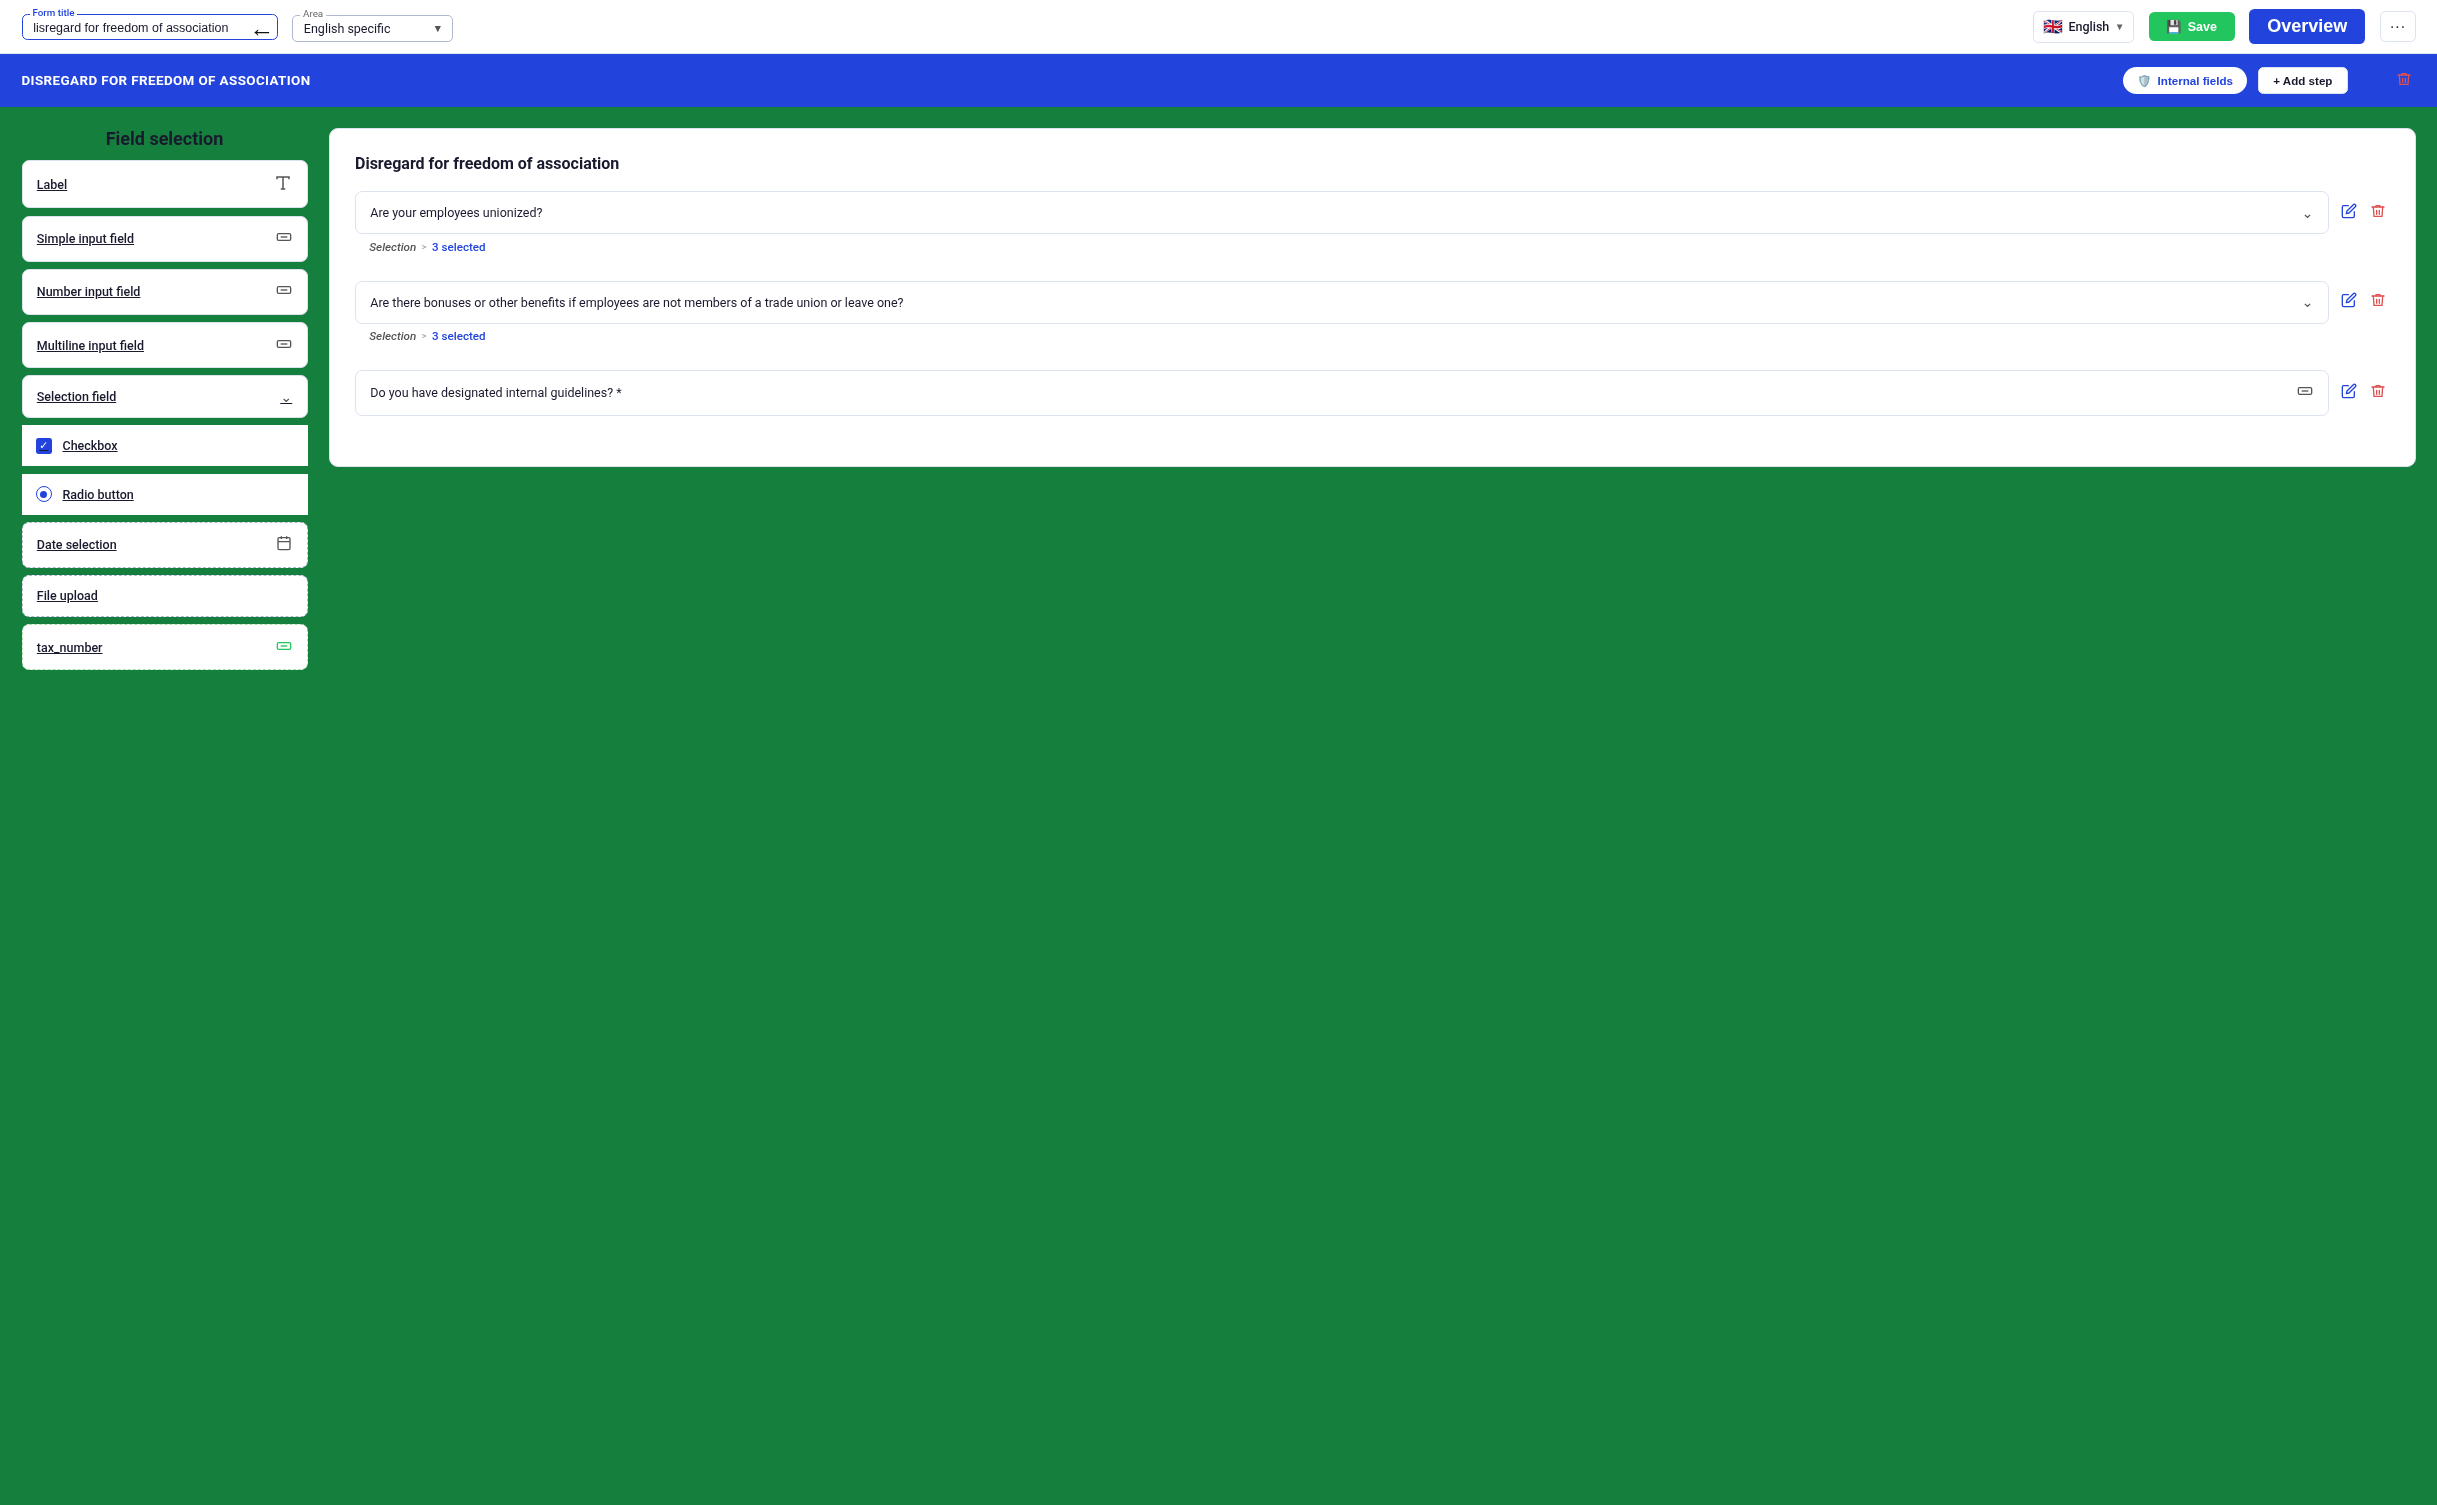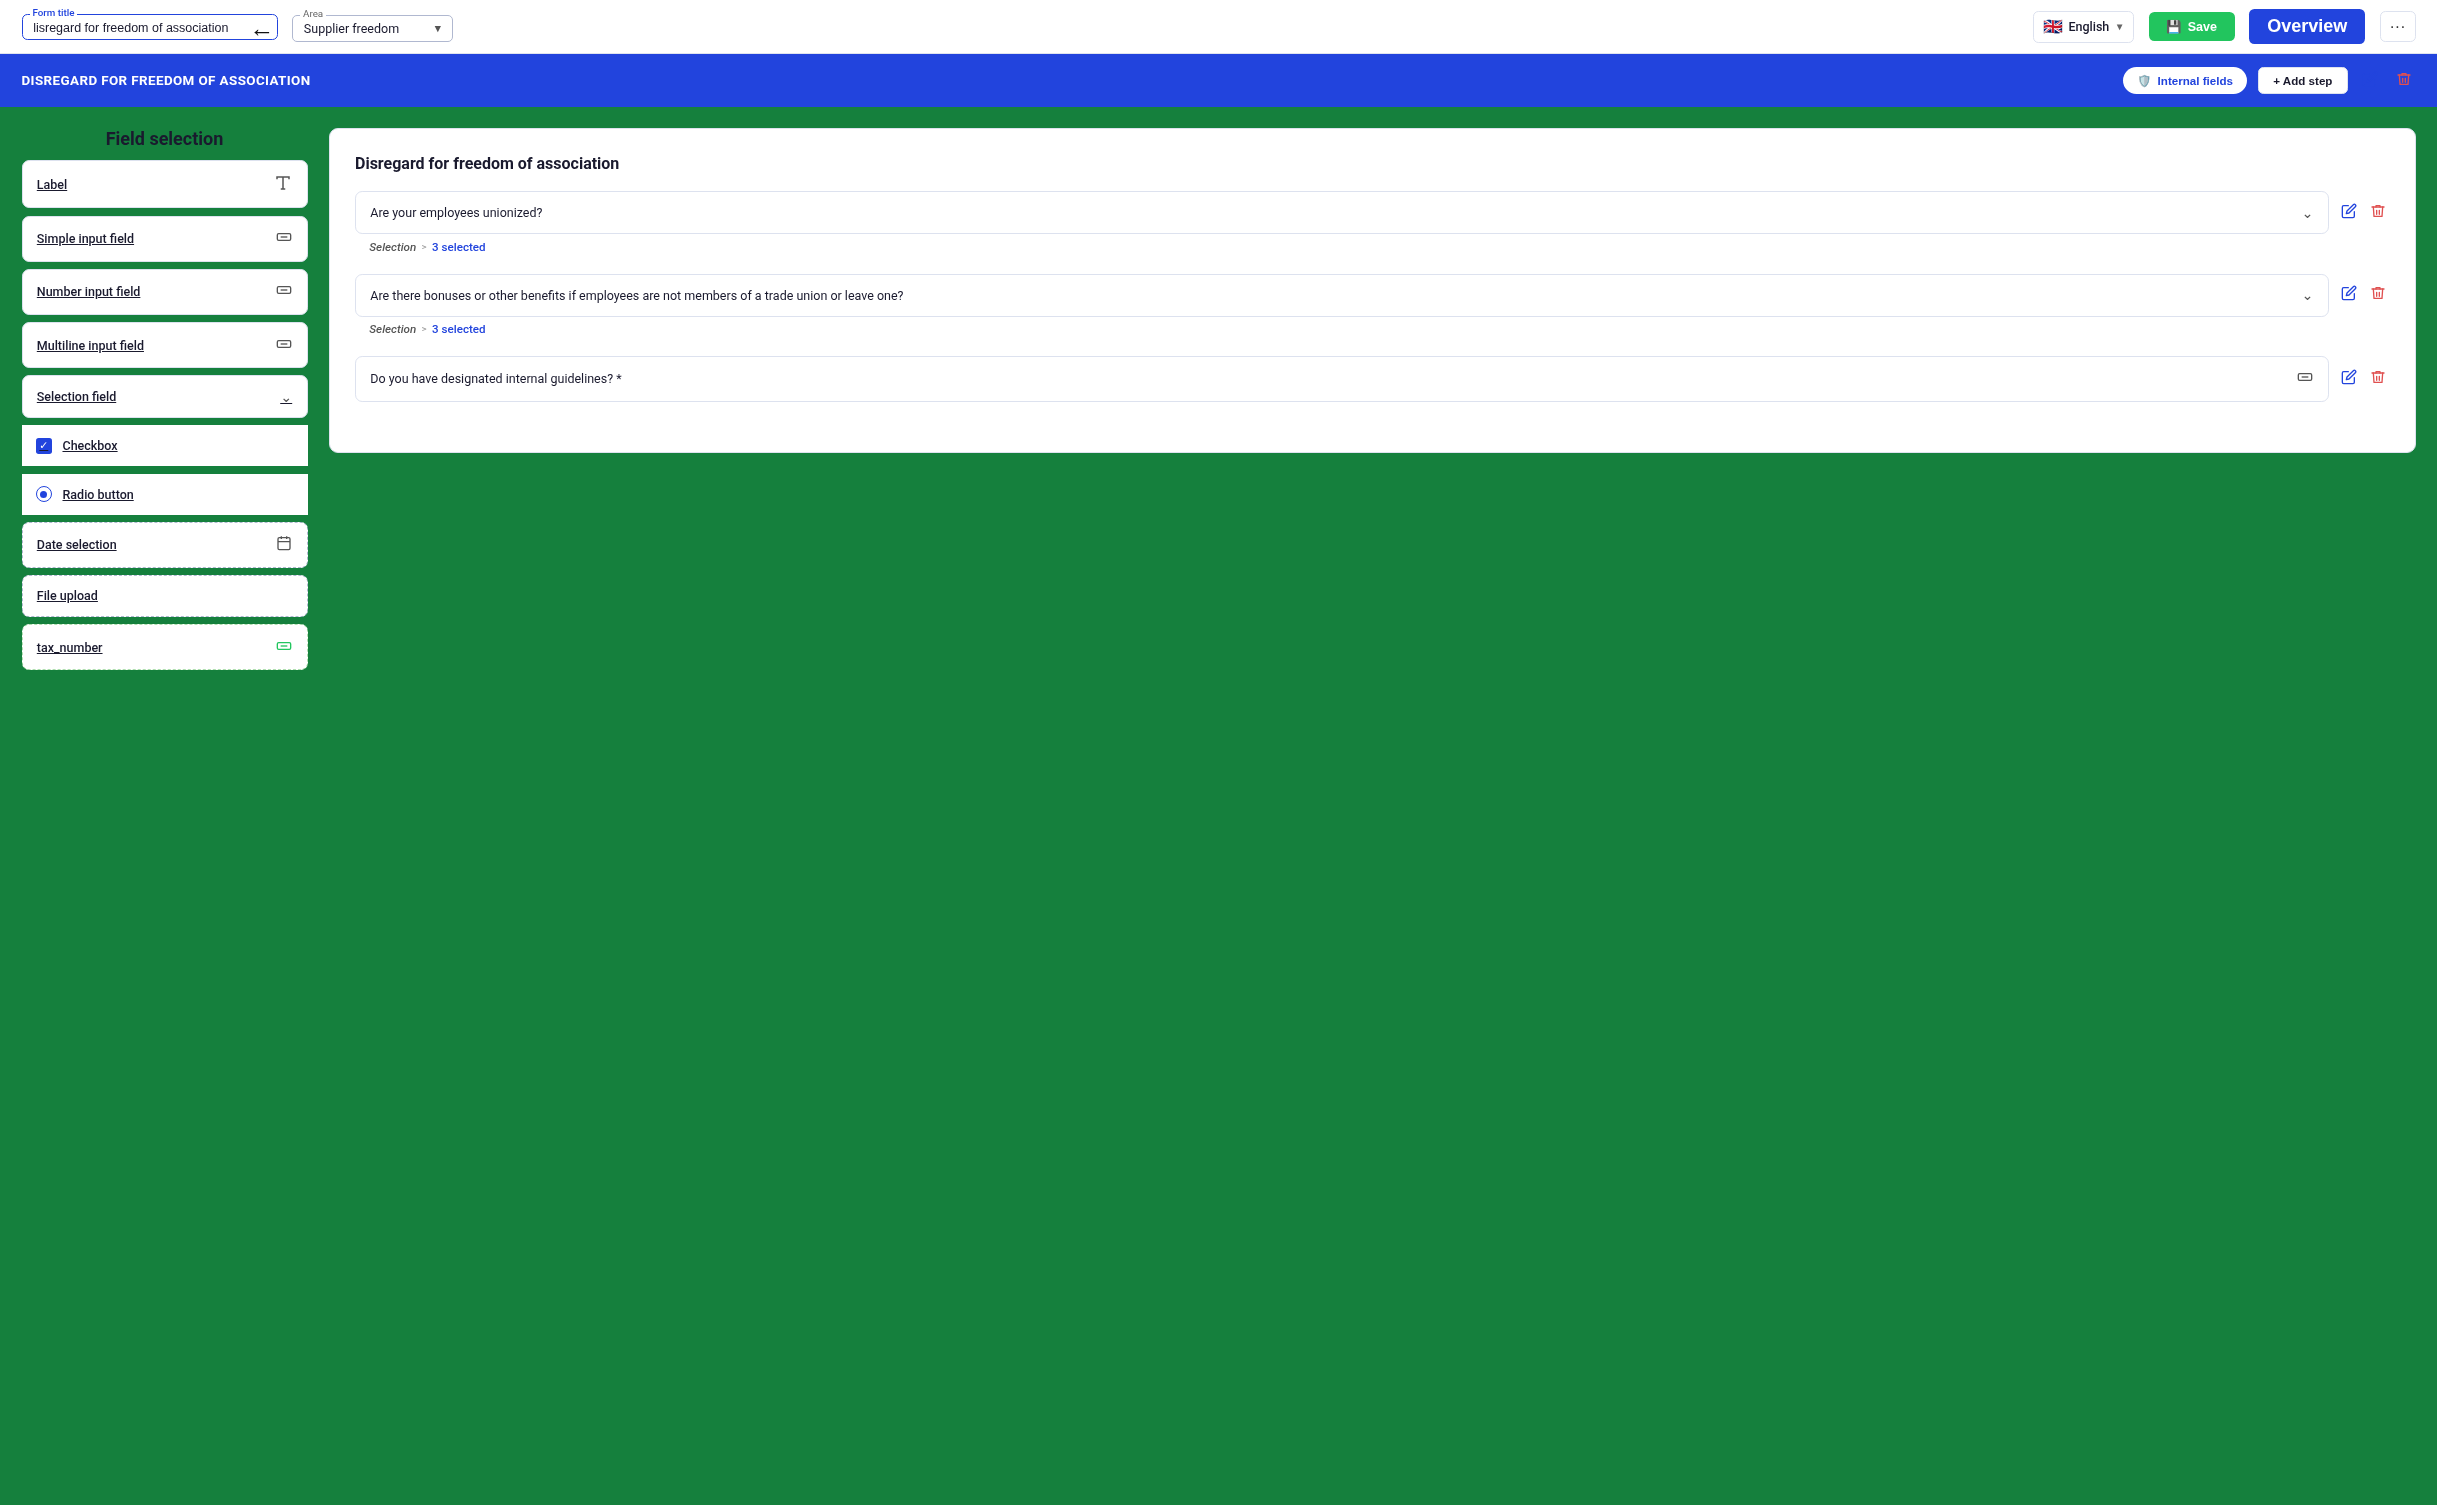--- a/index.html
+++ b/index.html
@@ -286,21 +286,21 @@
     }
     .form-area-title {
       font-size: 16px;
       font-weight: 700;
       color: #1a1a2e;
       margin-bottom: 18px;
     }
     .form-questions {
       display: flex;
       flex-direction: column;
-      gap: 0;
+      gap: 7px;
     }
 
     .question-block {
       margin-bottom: 14.3px;
     }
     .question-row {
       display: flex;
       align-items: center;
       gap: 9px;
     }
@@ -363,21 +363,21 @@
     <div class="form-title-wrapper">
       <span class="form-title-label">Form title</span>
       <input class="form-title-input" type="text" value="lisregard for freedom of association" style="">
     </div>
 
     <div style="display:flex;align-items:center;gap:0;position:relative;top:1.8px;">
 
       <div style="position:relative;display:flex;align-items:center;">
         <div class="area-wrapper">
           <span class="area-label">Area</span>
-          <span class="area-value">Supplier freedom</span>
+          <span class="area-value">English specific</span>
           <span class="area-chevron">▼</span>
         </div>
 
         <div style="position:absolute;left:-43px;top:50%;transform:translateY(-50%);display:flex;align-items:center;pointer-events:none;">
           <div style="font-size:25px;font-weight:900;color:#111;letter-spacing:-1.8px;line-height:1;">←</div>
         </div>
       </div>
     </div>
 
     <div class="top-bar-spacer"></div>

